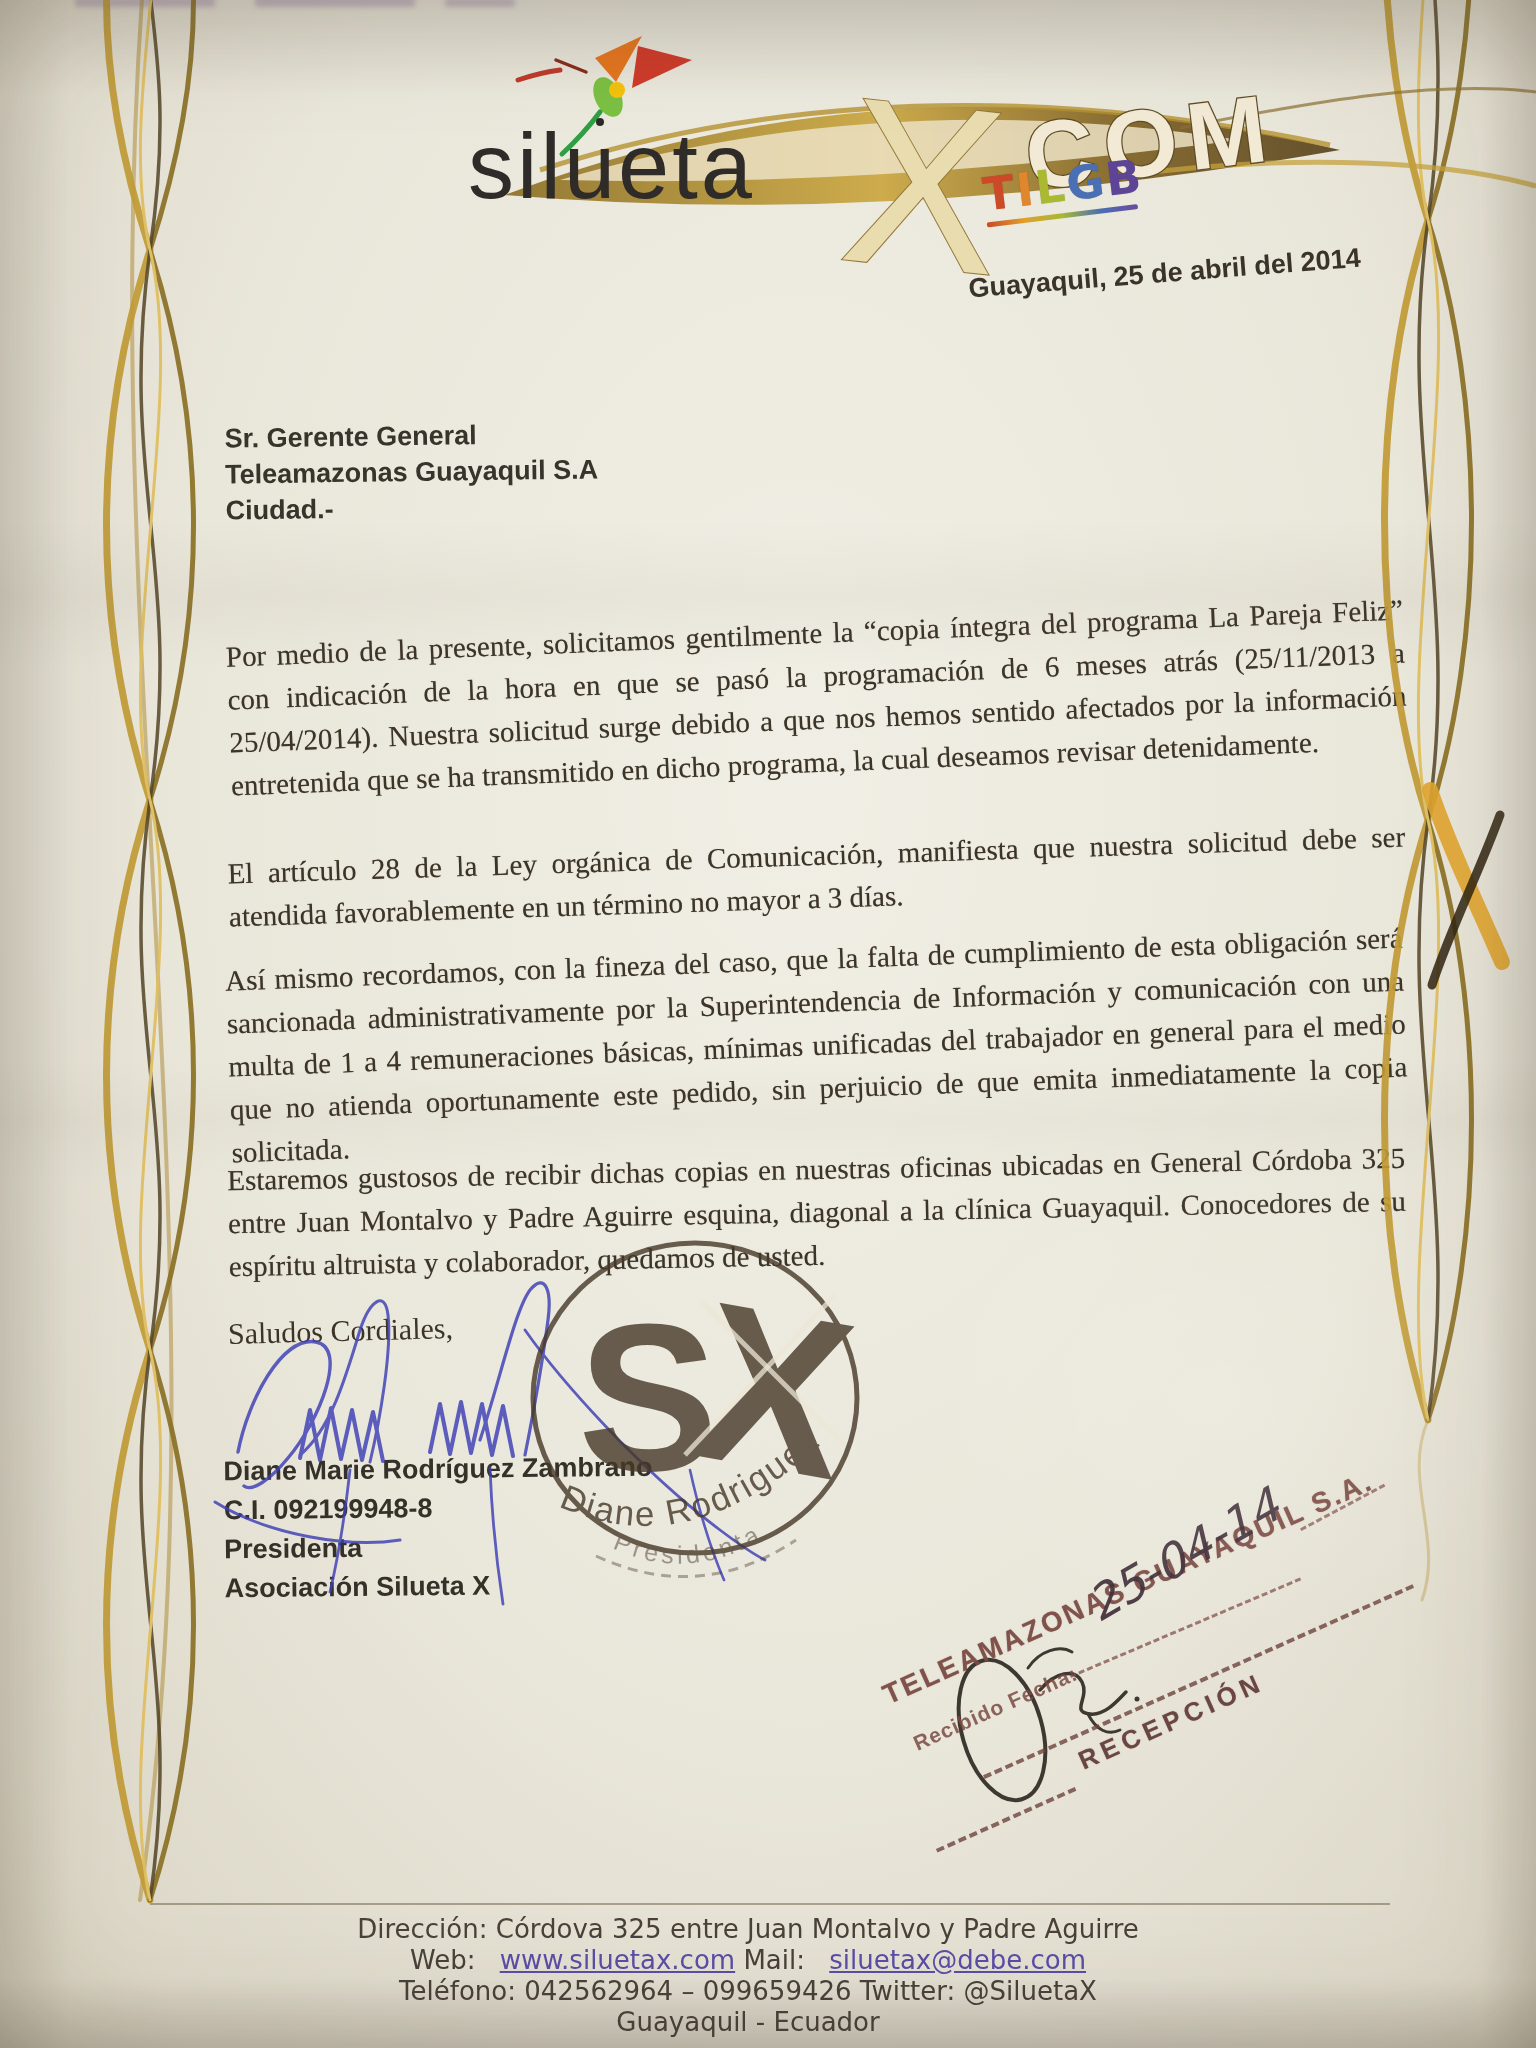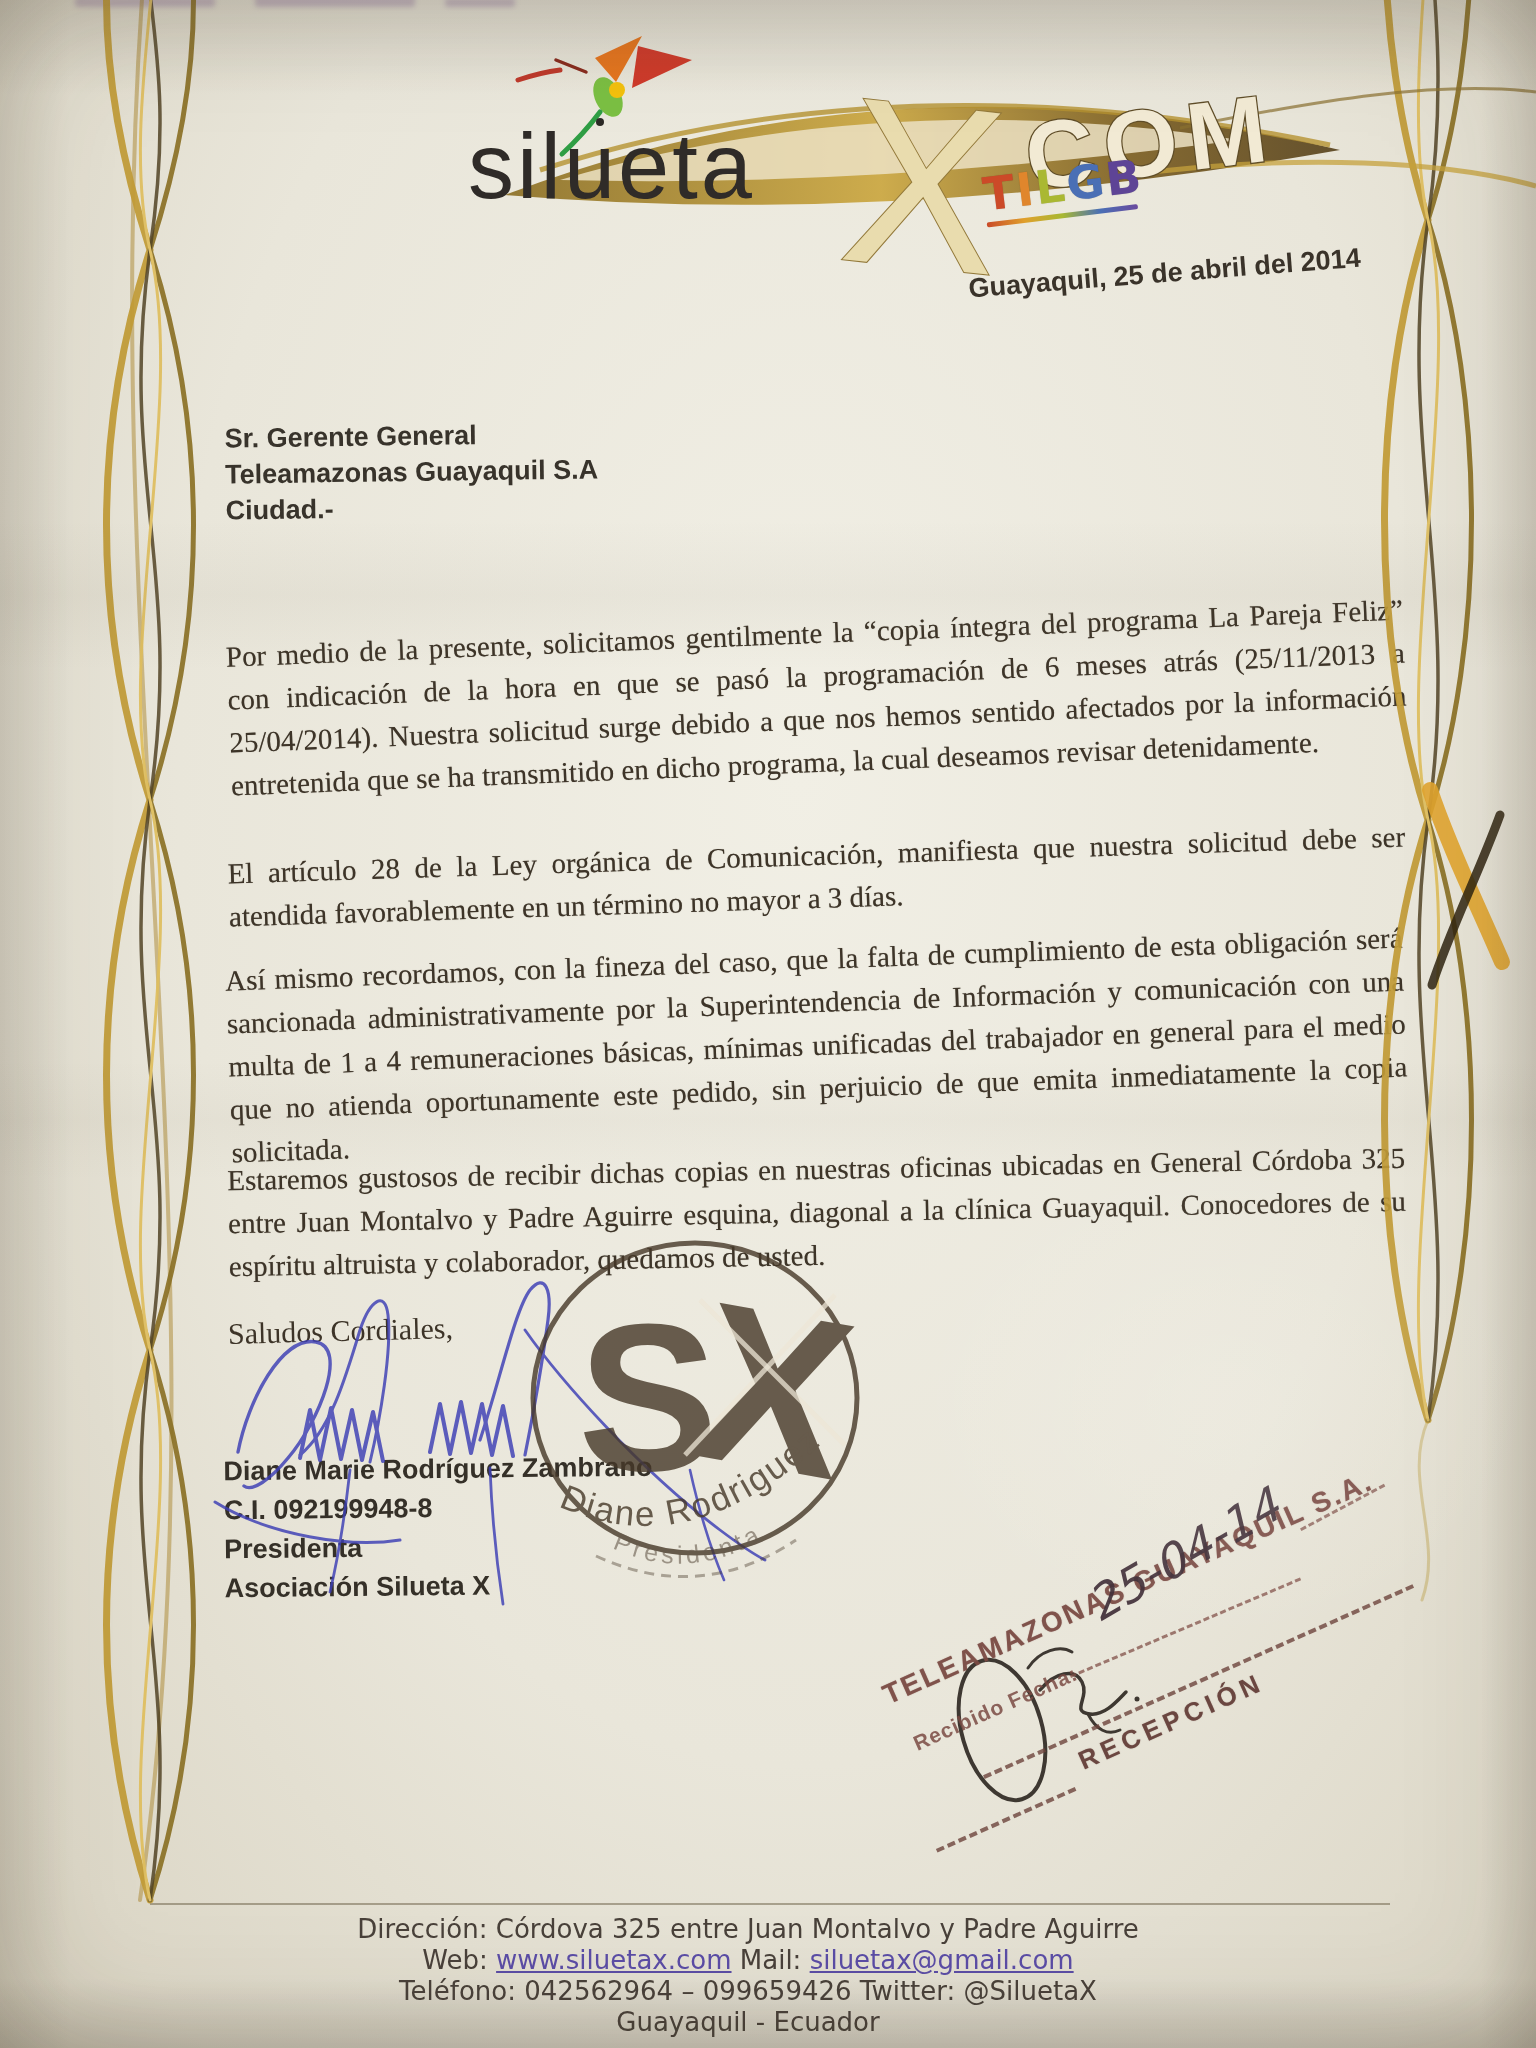--- a/index.html
+++ b/index.html
@@ -48,21 +48,21 @@
            color:rgba(62,44,54,.92);transform:rotate(-6deg) skewX(-6deg);}
   .rs-dash2{left:448px;top:28px;width:95px;border-top:3px dashed rgba(122,74,67,.7);transform:rotate(-4deg);}
   .rs-dashlong{left:58px;top:128px;width:470px;border-top:4px dashed rgba(109,68,60,.8);}
   .rs-section{left:152px;top:140px;font-family:"Liberation Sans",sans-serif;font-weight:bold;font-size:26px;
               letter-spacing:5px;color:rgba(100,62,56,.9);text-shadow:0 0 1px rgba(100,62,56,.5);}
   .rs-dash3{left:-15px;top:176px;width:152px;border-top:4px dashed rgba(109,68,60,.8);}
   
   .footer-rule{left:150px;top:1903px;width:1240px;height:2px;background:rgba(92,78,52,.45);z-index:1;}
   .footer{left:0;top:1914px;width:1496px;text-align:center;font-family:"DejaVu Sans",sans-serif;
           font-size:26px;line-height:31px;color:#49413a;z-index:1;}
-  .flink{color:#5b4da6;text-decoration:underline;}
+  .flink{color:#5b4da6;text-decoration:underline;margin-left:16px;}
   svg text{font-family:"Liberation Sans",sans-serif;}
 </style>
 </head>
 <body>
 
 <div id="page">
 
   <div class="topmark" style="left:75px;top:-3px;width:140px;height:10px;"></div>
   <div class="topmark" style="left:255px;top:-5px;width:160px;height:12px;"></div>
   <div class="topmark" style="left:445px;top:-2px;width:70px;height:9px;"></div>
@@ -199,21 +199,21 @@
     <div class="rs-dash3"></div>
   </div>
 
   <div class="abs footer-rule"></div>
   <div class="abs footer">
     <div>Dirección: Córdova 325 entre Juan Montalvo y Padre Aguirre</div>
     <div>
       <span>Web:</span>
       <span class="flink">www.siluetax.com</span>
       <span>Mail:</span>
-      <span class="flink">siluetax@gmail.com</span>
+      <span class="flink">siluetax@debe.com</span>
     </div>
     <div>Teléfono: 042562964 – 099659426 Twitter: @SiluetaX</div>
     <div>Guayaquil - Ecuador</div>
   </div>
 
   <div class="shade shade-top"></div>
   <div class="shade shade-bottom"></div>
   <div class="shade shade-left"></div>
   <div class="shade shade-right"></div>
   <div class="shade crease1"></div>

